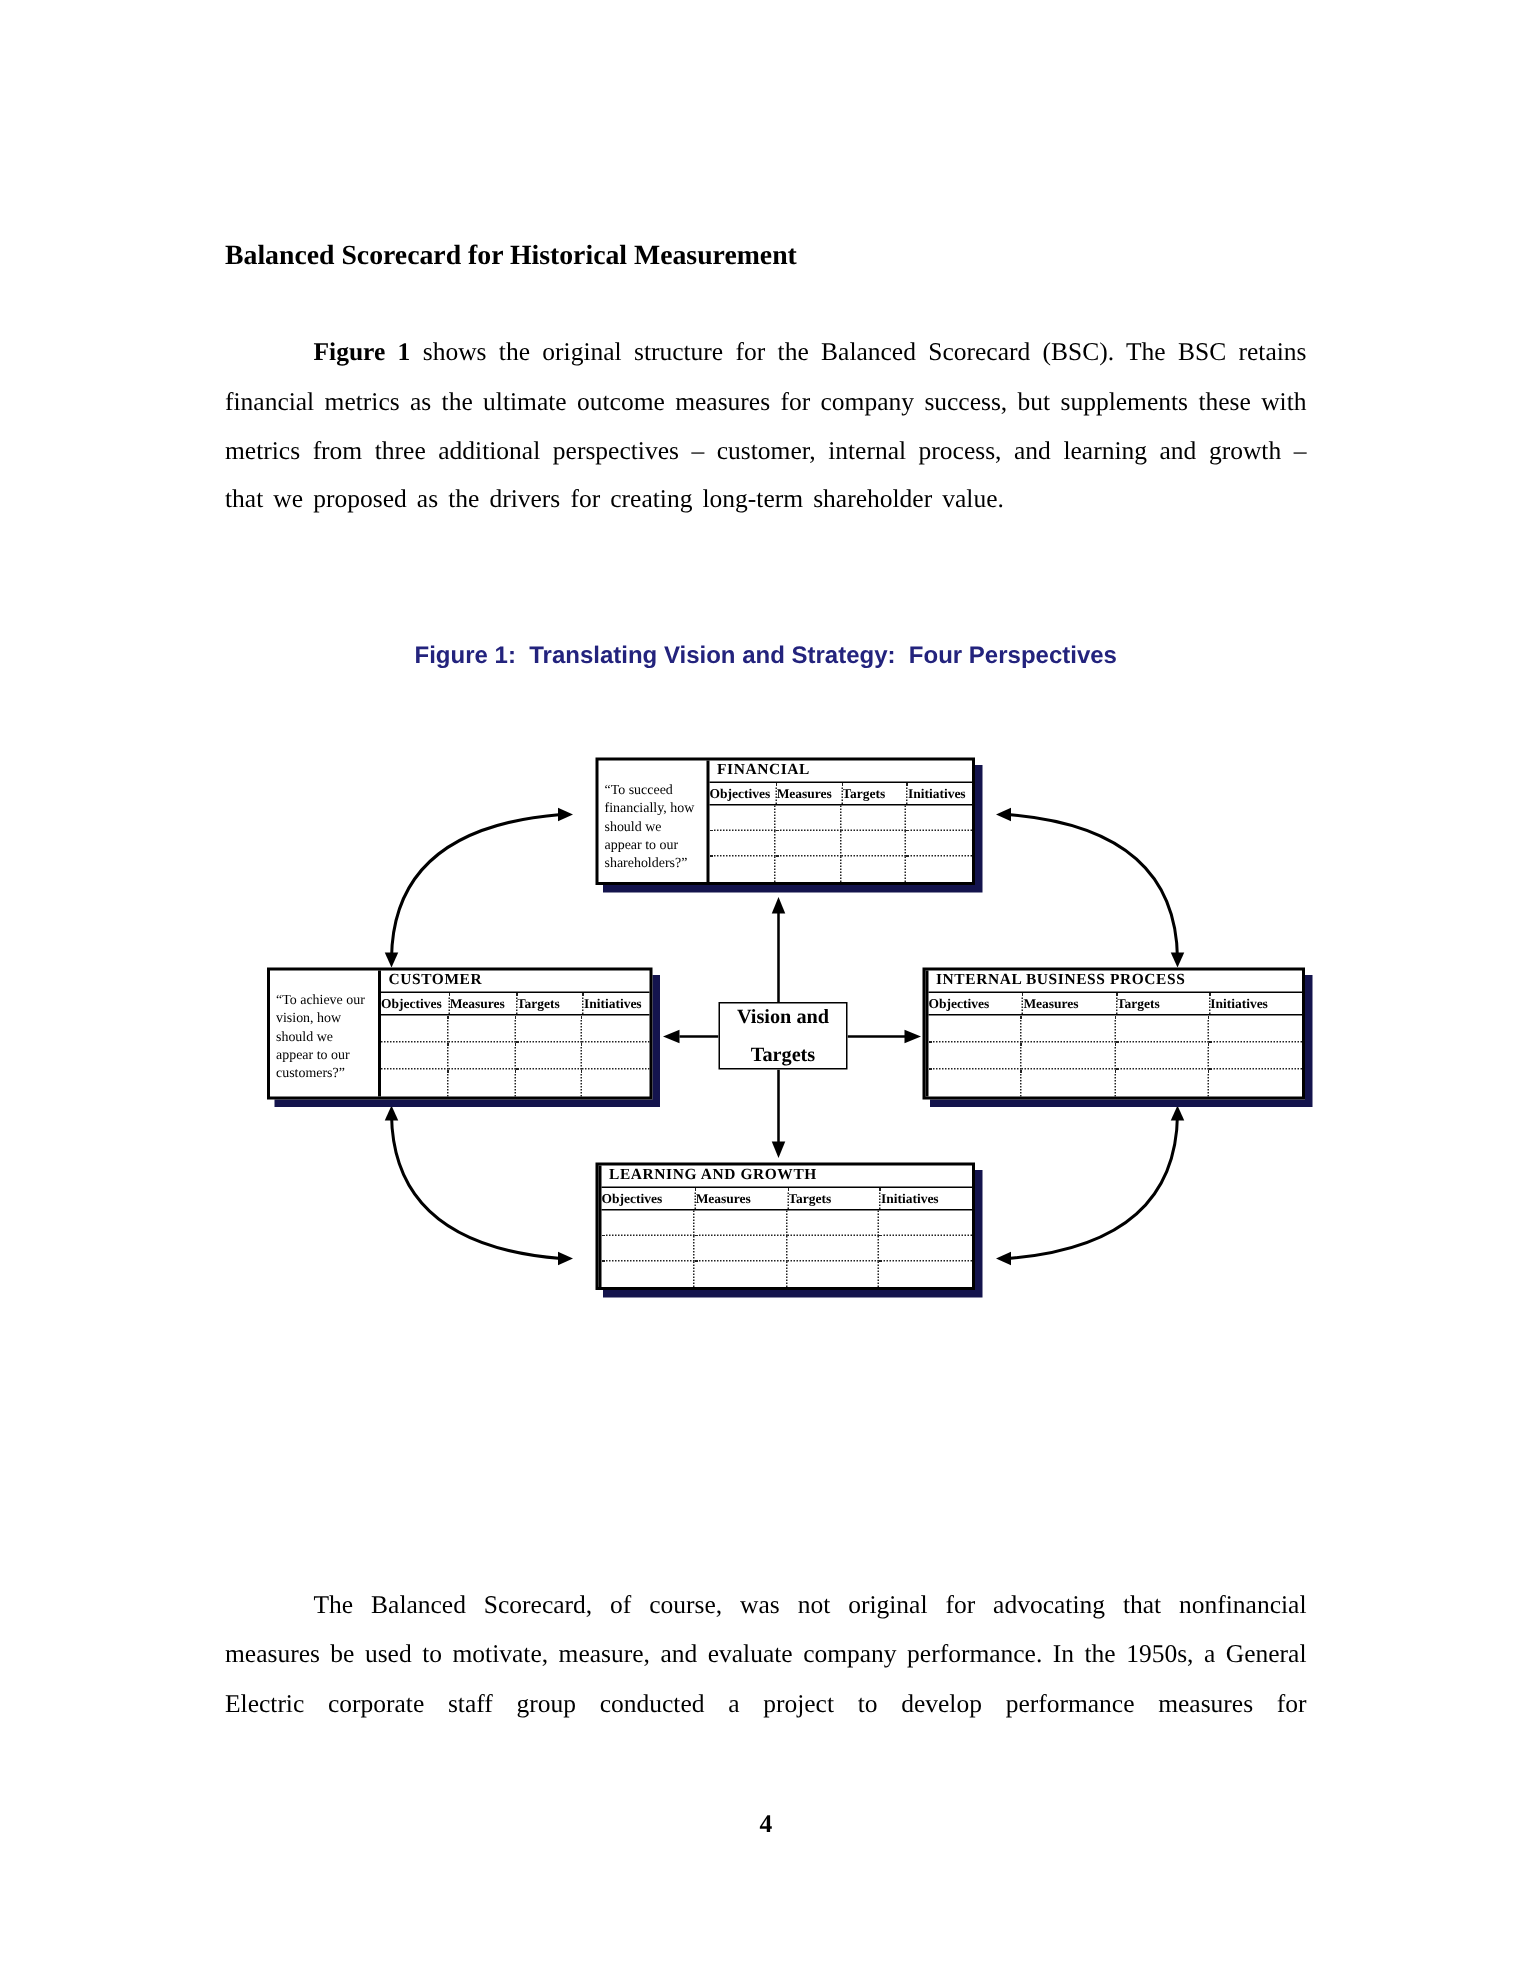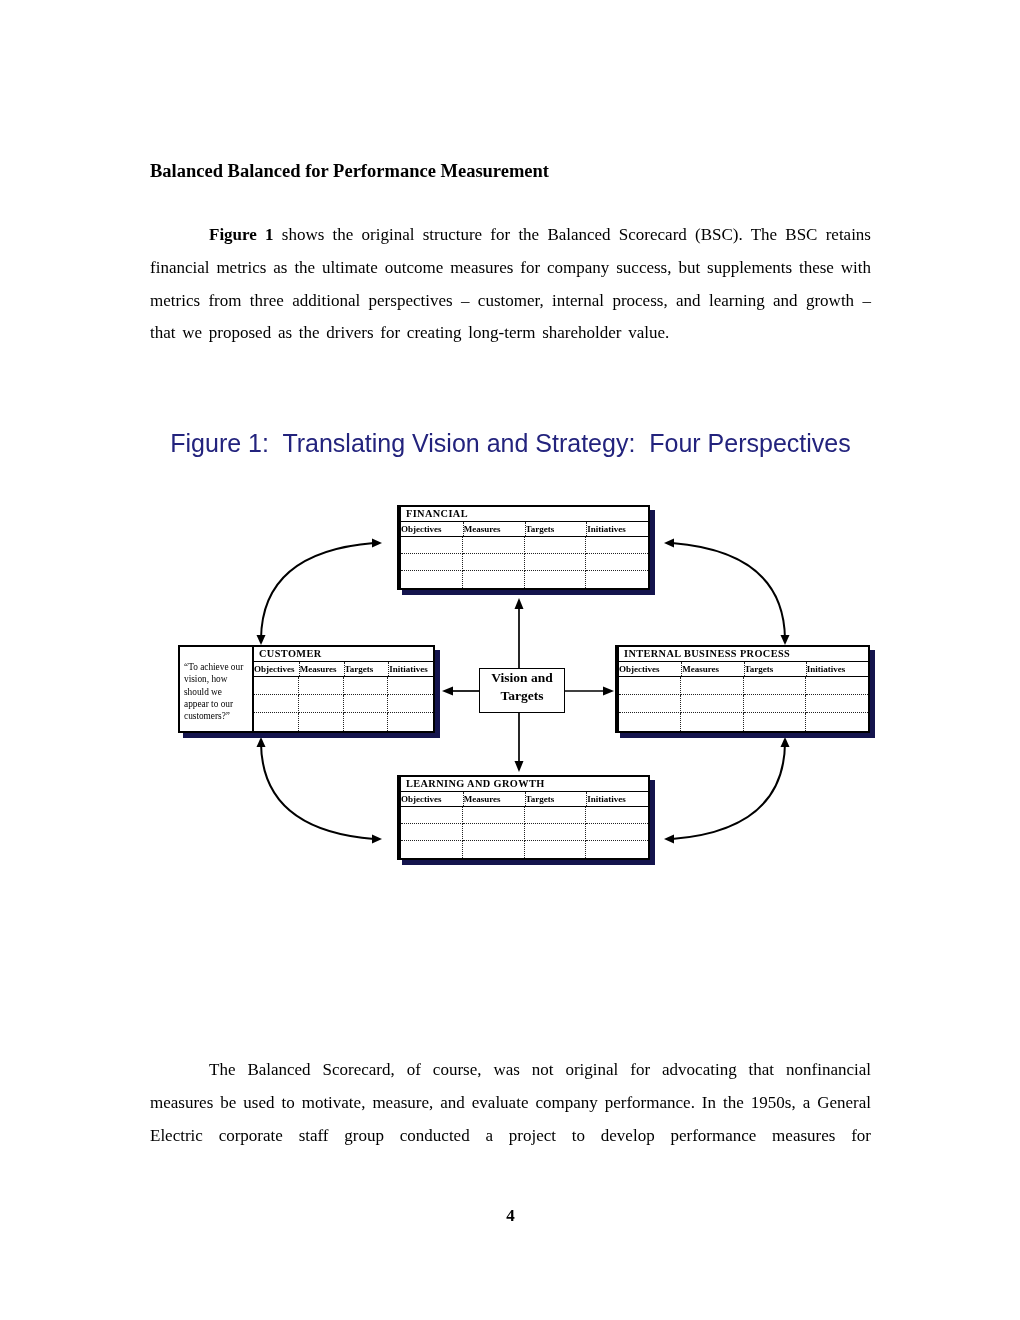--- a/index.html
+++ b/index.html
@@ -18,21 +18,21 @@
   .para{
     position:absolute;left:150px;width:721px;
     font-size:17px;line-height:32.8px;text-align:justify;
     text-indent:59px;word-spacing:2.5px;
   }
   .para-1{top:202px;}
   .para-2{top:1037px;text-align-last:justify;}
   .bold{font-weight:bold;}
   .fig-title{
     position:absolute;left:150px;top:429px;width:721px;text-align:center;
-    font-family:"Liberation Sans",sans-serif;font-weight:normal;font-size:25px;
+    font-family:"Liberation Sans",sans-serif;font-weight:bold;font-size:16px;
     color:var(--title-color);white-space:pre;
   }
   .section-heading{
     position:absolute;left:150px;top:998px;width:721px;
     font-size:16.8px;font-style:italic;
   }
   .page-number{
     position:absolute;left:150px;top:1206px;width:721px;text-align:center;
     font-size:17px;font-weight:bold;
   }
@@ -67,30 +67,30 @@
     overflow:hidden;white-space:nowrap;
   }
   .phcell + .phcell{border-left:1px dotted #222;}
   .pbody{flex:1;display:grid;grid-template-columns:repeat(4,1fr);grid-auto-rows:1fr;}
   .pcell{box-sizing:border-box;}
   .pcell:not(:nth-child(4n)){border-right:1px dotted #222;}
   .pcell:nth-child(-n+8){border-bottom:1.2px dotted #222;}
   .vision-box{
     position:absolute;left:309px;top:173px;width:86px;height:45px;
     background:#fff;border:1.6px solid #000;box-sizing:border-box;
-    display:flex;flex-direction:column;justify-content:flex-start;align-items:center;
+    display:flex;flex-direction:column;justify-content:space-between;align-items:center;
     font-size:13.5px;font-weight:bold;line-height:18px;text-align:center;
   }
 </style>
 </head>
 <body>
 
 <div class="page">
 
-  <div class="doc-heading">Balanced Balanced for Performance Measurement</div>
+  <div class="doc-heading">Balanced Scorecard for Historical Measurement</div>
 
   <p class="para para-1"><span class="bold">Figure 1</span><span> shows the original structure for the Balanced Scorecard (BSC).  The BSC retains financial metrics as the ultimate outcome measures for company success, but supplements these with metrics from three additional perspectives – customer, internal process, and learning and growth – that we proposed as the drivers for creating long-term shareholder value.</span></p>
 
   <div class="fig-title">Figure 1:  Translating Vision and Strategy:  Four Perspectives</div>
 
   <div class="diagram">
 
     <svg class="arrow-layer" viewBox="0 0 710 385" xmlns="http://www.w3.org/2000/svg">
 
       <g stroke="#000" fill="#000">
@@ -126,20 +126,21 @@
         <polygon points="212,344 202,339.5 202,348.5" fill="#000" stroke="none"></polygon>
       </g>
       <g stroke="#000" fill="none">
         <path d="M 502 344 Q 614 335 615 248" stroke-width="2"></path>
         <polygon points="494,344 504,339.5 504,348.5" fill="#000" stroke="none"></polygon>
         <polygon points="615,242 610.5,252 619.5,252" fill="#000" stroke="none"></polygon>
       </g>
     </svg>
 
     <div class="pbox pos-financial">
+      <div class="quote">“To succeed financially, how should we appear to our shareholders?”</div>
       <div class="ptable">
         <div class="ptitle">FINANCIAL</div>
         <div class="phead">
           <div class="phcell">Objectives</div>
           <div class="phcell">Measures</div>
           <div class="phcell">Targets</div>
           <div class="phcell">Initiatives</div>
         </div>
         <div class="pbody">
             <div class="pcell"></div>

